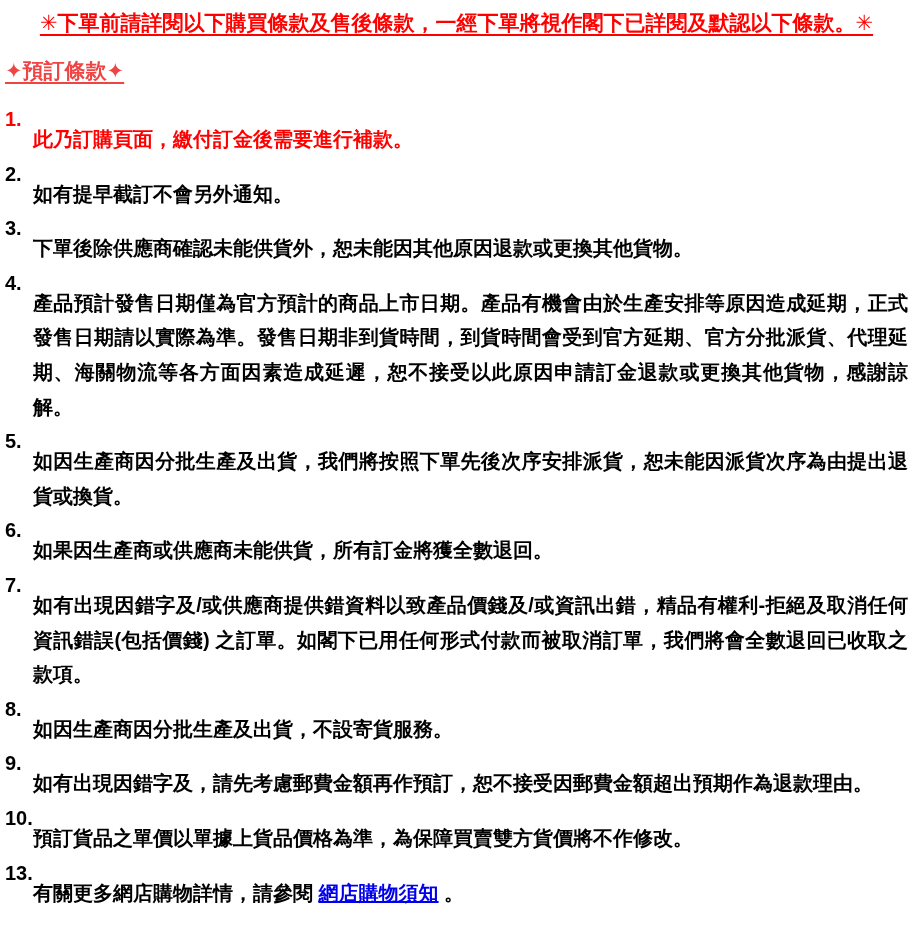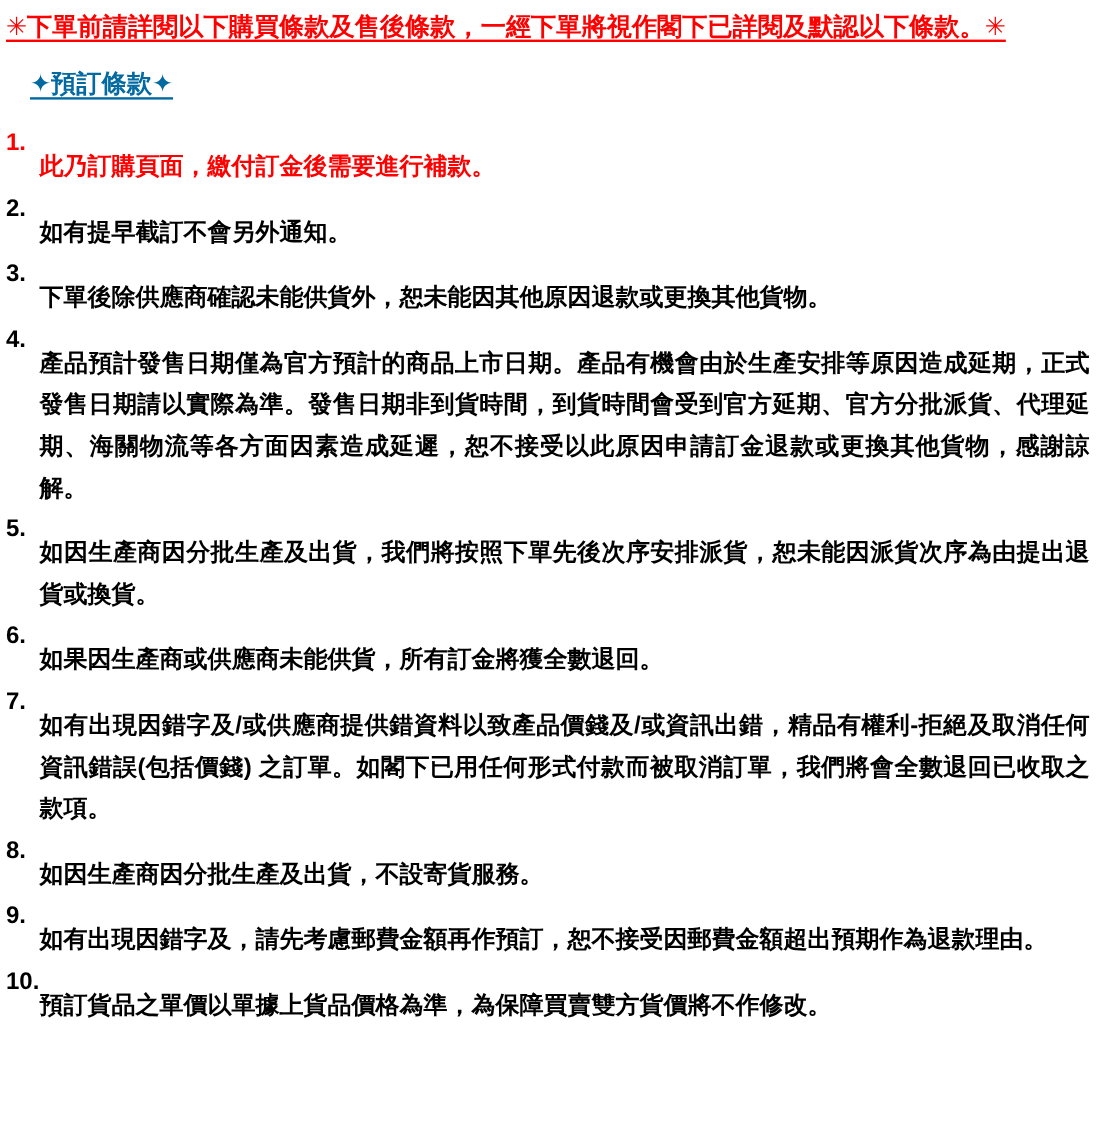--- a/index.html
+++ b/index.html
@@ -17,30 +17,30 @@
     padding: 9px 5px 0 5px;
   }
   .warning-header {
     color: var(--warning-red, #ff0000);
     font-size: 21px;
     line-height: 27px;
     text-decoration: underline;
     text-decoration-thickness: 2px;
     text-underline-offset: 4px;
     margin-bottom: 21px;
+    text-align: center;
   }
   .section-title {
-    color: #0369a1;
+    color: #ef4444;
     font-size: 21px;
     line-height: 27px;
     text-decoration: underline;
     text-decoration-thickness: 2px;
     text-underline-offset: 4px;
     margin-bottom: 18px;
-    margin-left: 20px;
   }
   .terms {
     font-size: 20px;
     line-height: 34.6px;
   }
   .term {
     display: flex;
     align-items: flex-start;
   }
   .term .num {
@@ -121,15 +121,19 @@
       <span class="txt">如有出現因錯字及，請先考慮郵費金額再作預訂，恕不接受因郵費金額超出預期作為退款理由。</span>
     </div>
 
     <div class="term">
       <span class="num">10.</span>
       <span class="txt">預訂貨品之單價以單據上貨品價格為準，為保障買賣雙方貨價將不作修改。</span>
     </div>
 
 
 
+    <div class="term">
+      <span class="num">13.</span>
+      <span class="txt"><span>有關更多網店購物詳情，請參閱 </span><a class="link">網店購物須知</a><span> 。</span></span>
+    </div>
 
   </div>
 </div>
 
 </body></html>

